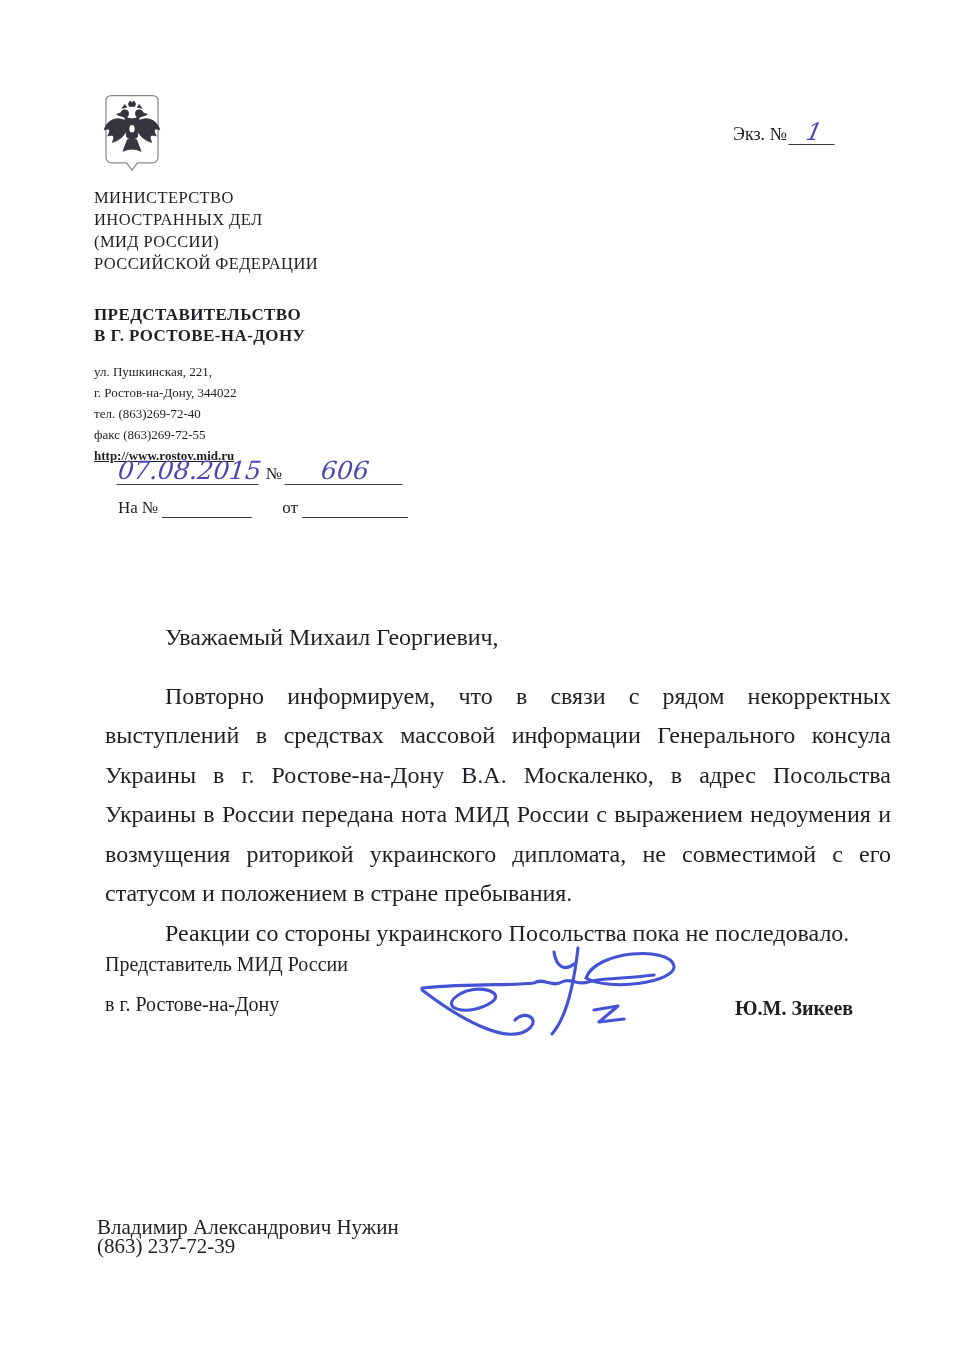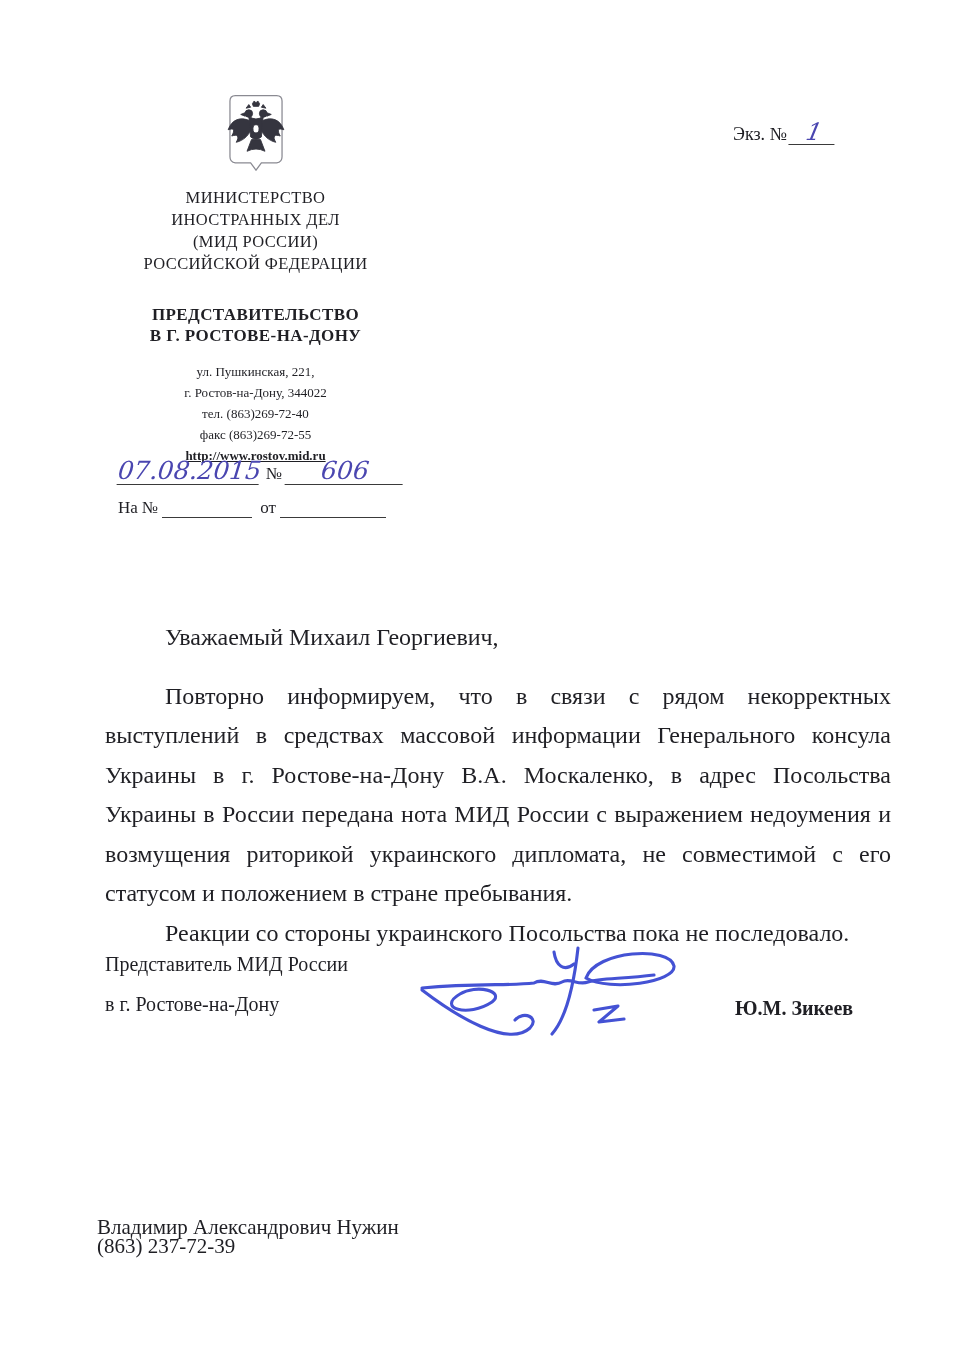--- a/index.html
+++ b/index.html
@@ -6,41 +6,41 @@
   .page{
     position:relative;
     width:959px;height:1357px;
     background:#ffffff;
     font-family:"Liberation Serif","DejaVu Serif",serif;
     color:#1f1f24;
     overflow:hidden;
   }
 
   
-  .letterhead{position:absolute;left:88px;top:92px;width:335px;text-align:center;}
+  .letterhead{position:absolute;left:94px;top:92px;width:335px;}
   .emblem-wrap{height:88px;}
   .ministry{margin-top:7px;font-size:16.5px;line-height:22px;letter-spacing:.4px;}
   .office{margin-top:29px;font-weight:bold;font-size:17px;line-height:21px;letter-spacing:.4px;}
   .address{margin-top:15px;font-size:13px;line-height:21px;}
   .website{font-weight:bold;text-decoration:underline;font-family:Liberation Serif, serif;}
 
   
   .ref-block{position:absolute;left:118px;top:458px;font-size:17px;}
   .ref-row1{display:flex;align-items:flex-end;}
   .hw{font-family:"DejaVu Serif",serif;font-style:italic;color:#4a46b0;}
   .hw-date{display:inline-block;width:142px;font-size:25px;line-height:26px;
            border-bottom:1.6px solid #3a3a3a;text-align:center;transform:skewX(-6deg);}
   .num-label{margin:0 4px 1px 6px;}
   .hw-num{display:inline-block;width:118px;font-size:25px;line-height:26px;
           border-bottom:1.6px solid #3a3a3a;text-align:center;transform:skewX(-6deg);}
   .ref-row2{margin-top:13px;display:flex;align-items:flex-end;font-size:17px;}
   .uline{display:inline-block;border-bottom:1.6px solid #3a3a3a;height:18px;}
   .u1{width:90px;margin-left:4px;}
   .u2{width:106px;margin-left:4px;}
-  .ot-label{margin-left:8px;}
+  .ot-label{margin-left:30px;}
 
   
   .copy{position:absolute;left:733px;top:120px;font-size:18px;}
   .hw-copy{display:inline-block;width:46px;font-size:24px;line-height:24px;
            border-bottom:1.6px solid #3a3a3a;text-align:center;transform:skewX(-12deg);}
 
   
   .recipient{position:absolute;left:560px;top:293px;width:330px;font-size:19.5px;line-height:33px;}
   .recipient .name{margin-top:13px;}
 

